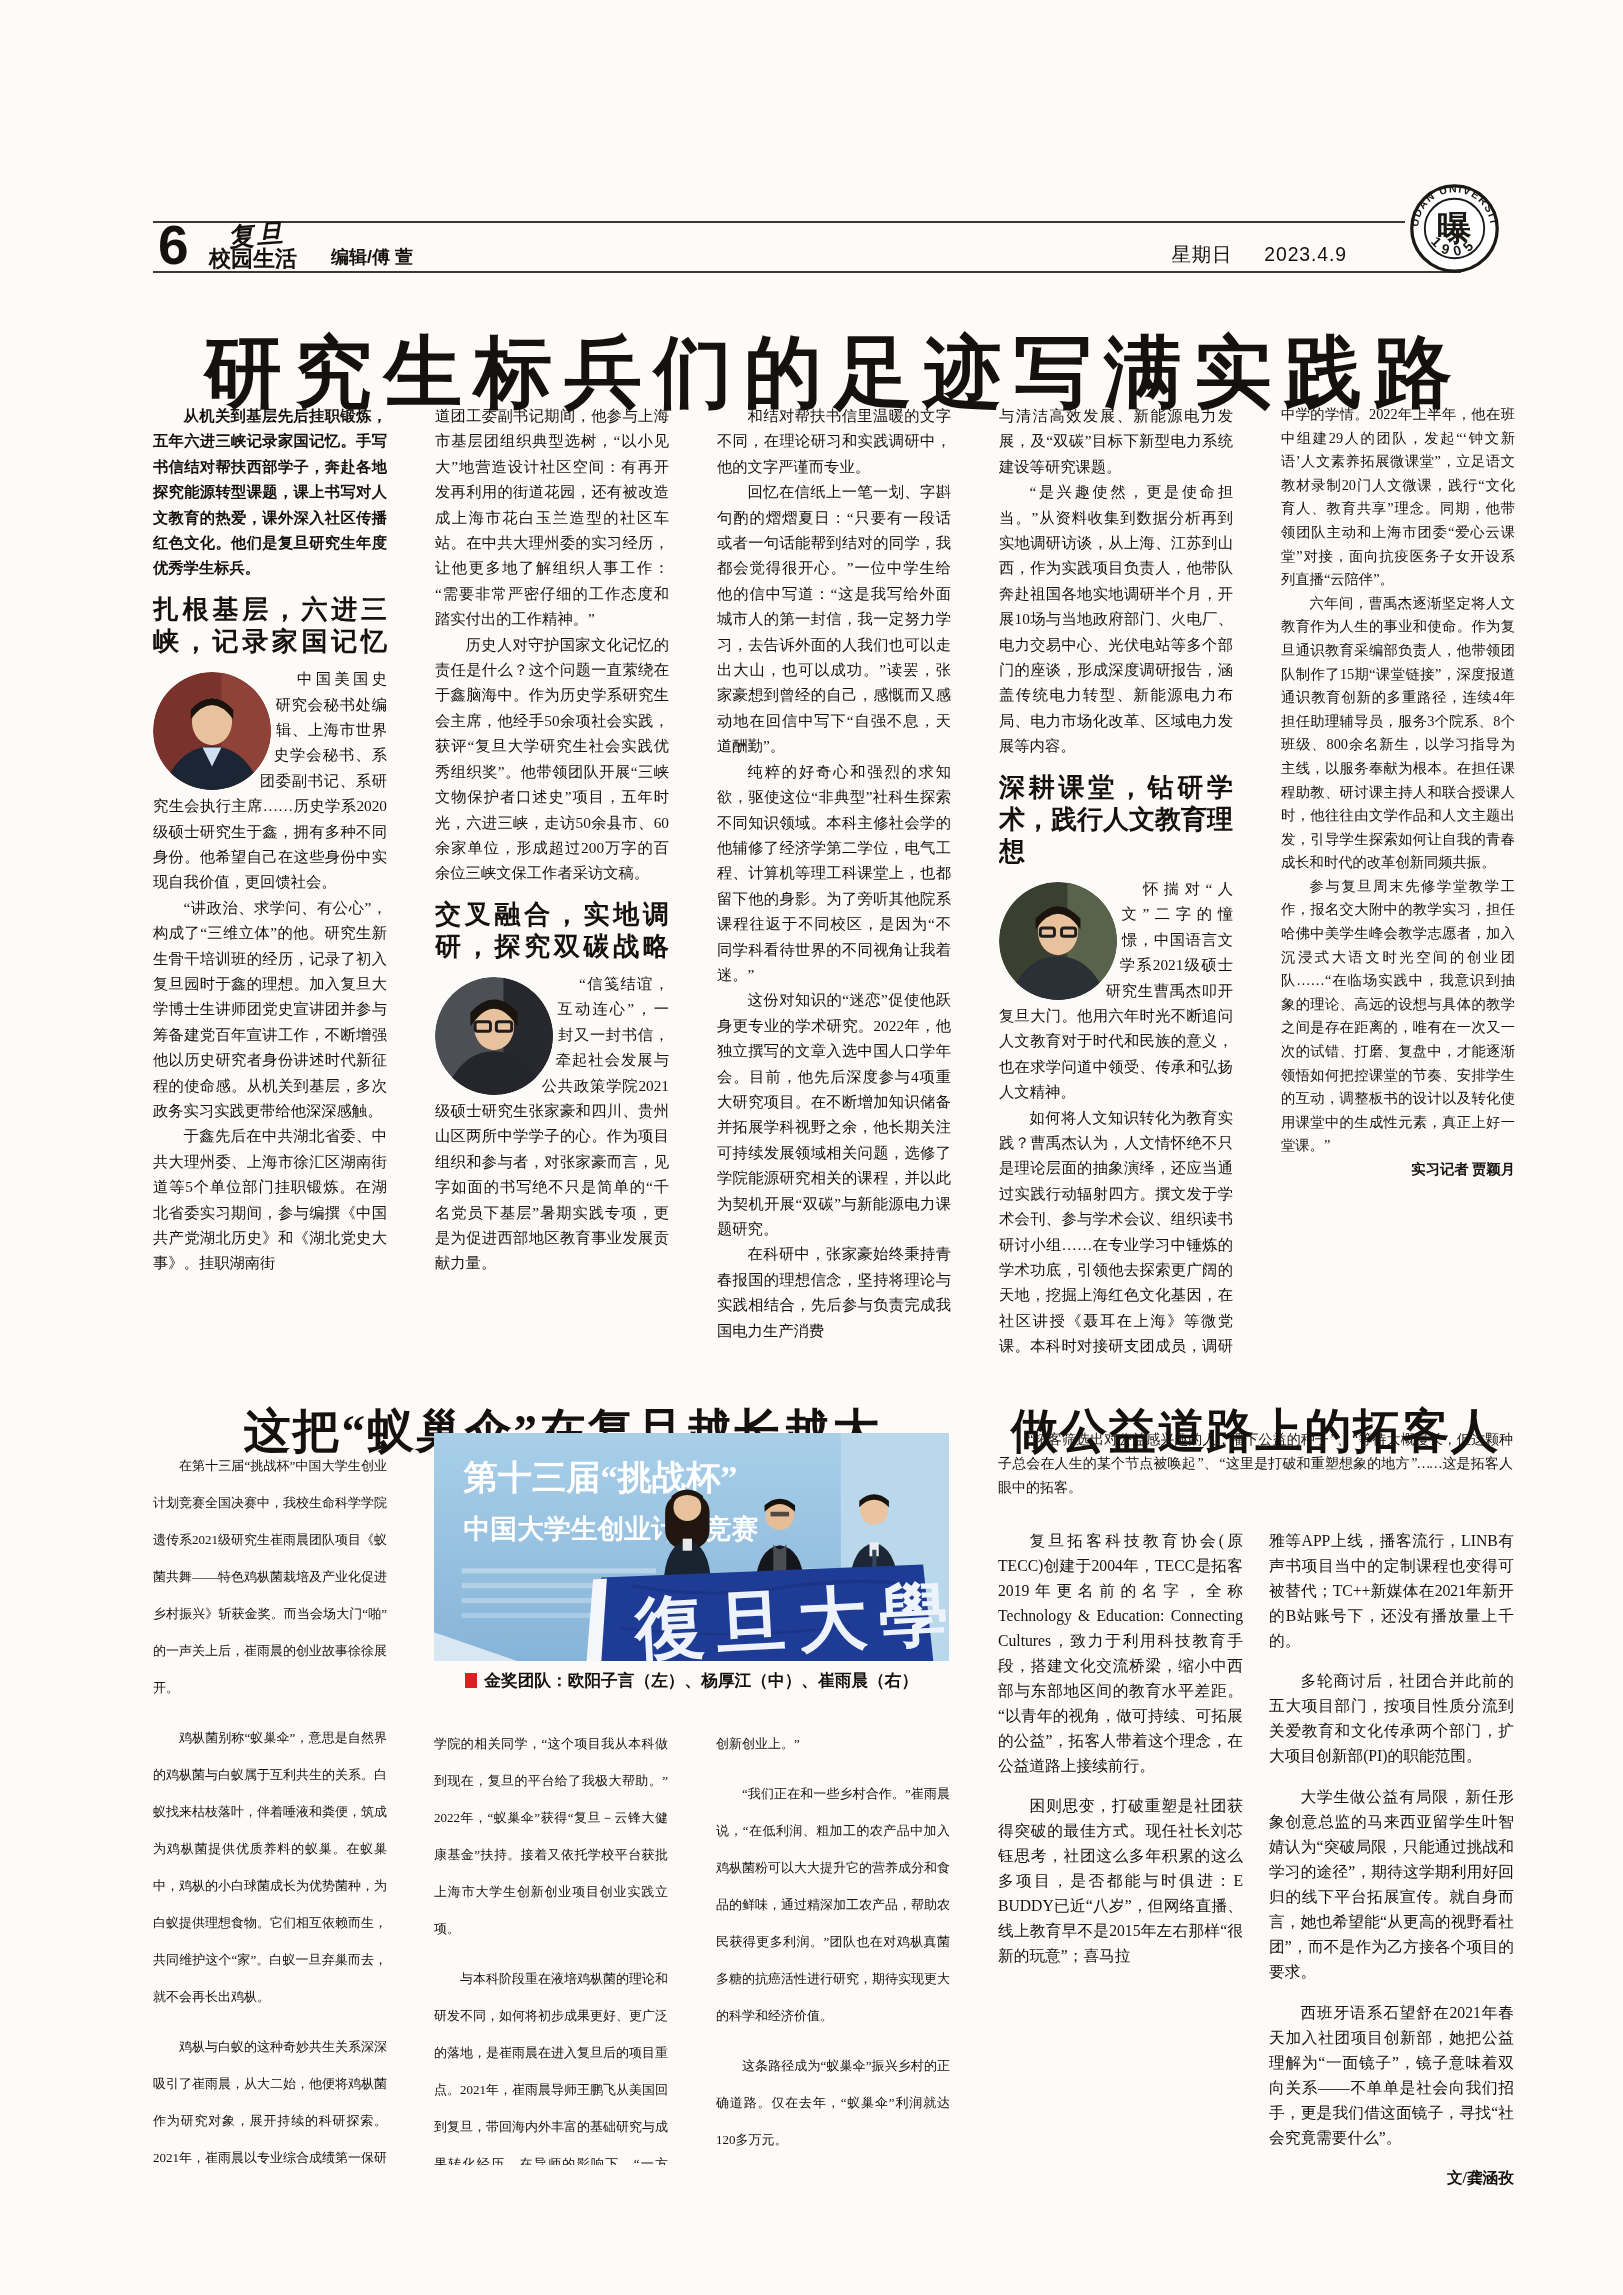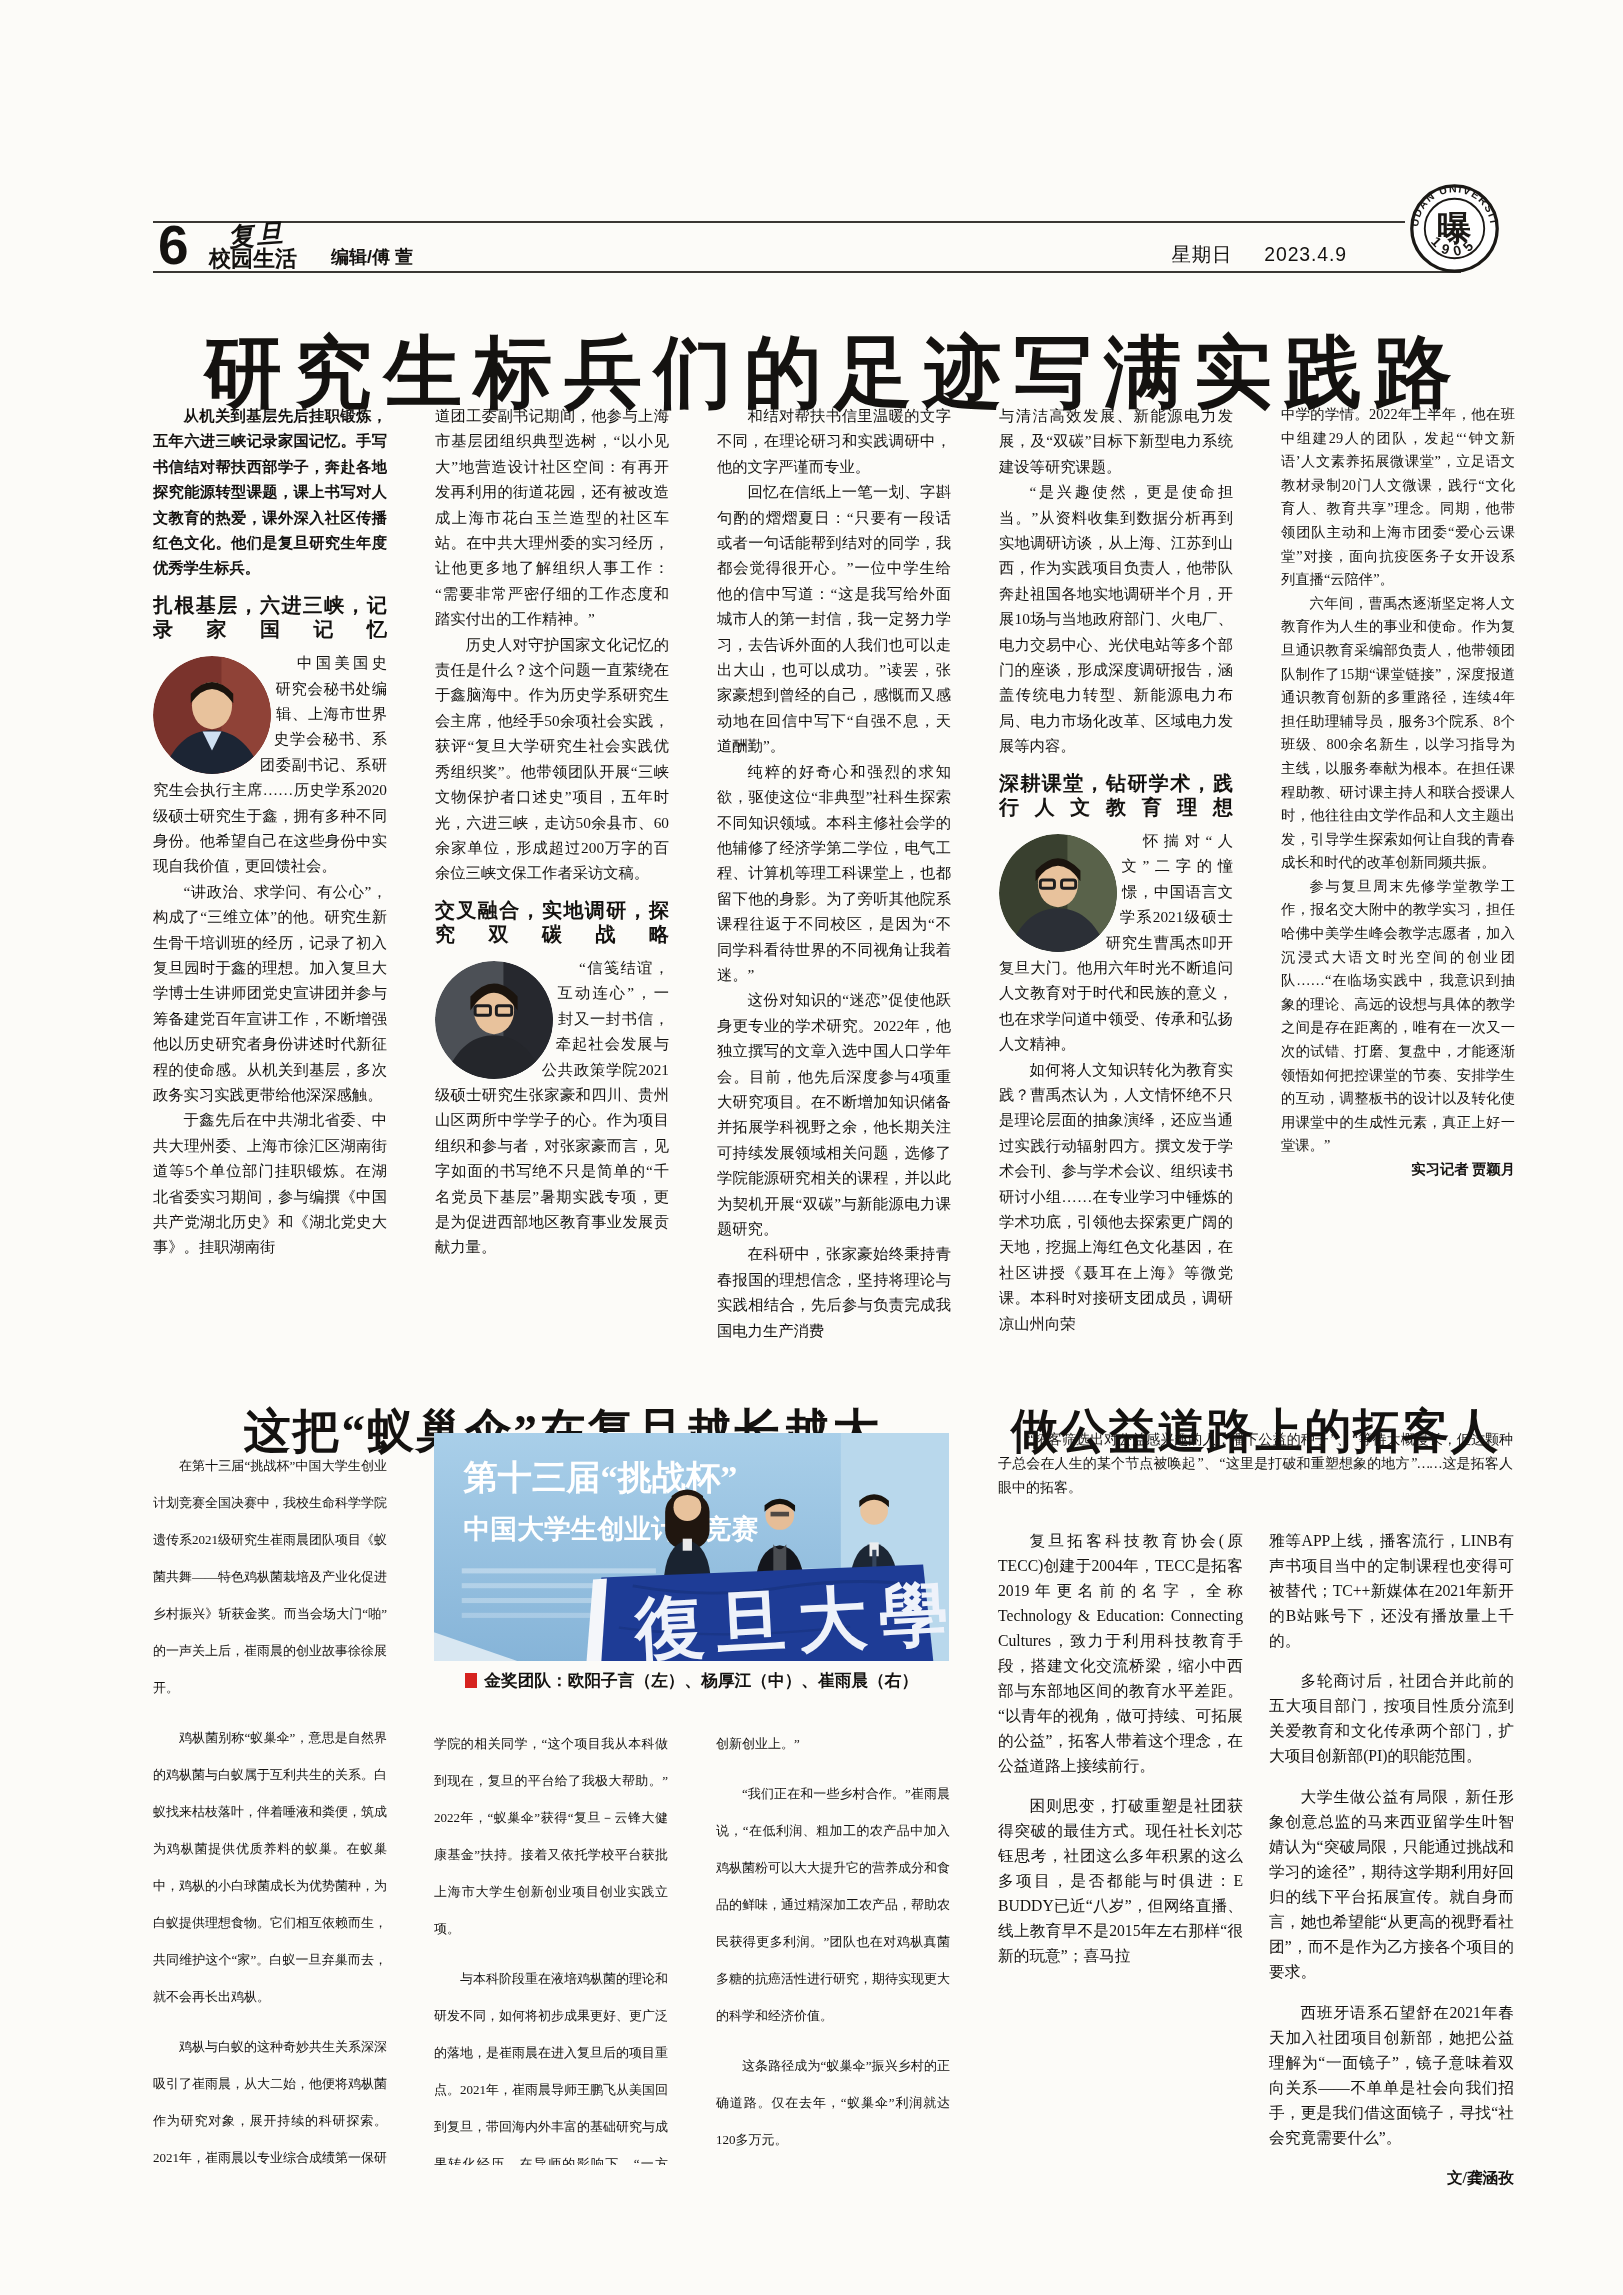--- a/index.html
+++ b/index.html
@@ -34,21 +34,21 @@
   .col{overflow:hidden;text-align:justify;text-justify:inter-ideograph;}
   .top-cols{left:153px;top:403px;width:1362px;height:960px;gap:48px;}
   .top-cols .col{width:234px;height:960px;font-size:15.3px;line-height:25.4px;}
   .top-cols .col:nth-child(5){font-size:14.3px;line-height:23.6px;}
 
   .col p,.col h3{margin:0;}
   .p{text-indent:2em;}
   .pc{text-indent:0;}
   .lede{font-weight:bold;text-indent:2em;}
   h3.h{font-family:"Liberation Sans","DejaVu Sans",sans-serif;font-weight:900;
-       font-size:20px;line-height:24px;margin:12px 0 9.3px;
+       font-size:26px;line-height:32px;margin:12px 0 9.3px;
        text-align:justify;text-align-last:justify;}
   .byline{font-weight:bold;text-align:right;text-indent:0;margin-top:6.5px;
           font-family:"Liberation Serif","DejaVu Serif",serif;}
 
   .headshot{float:left;width:118px;height:118px;border-radius:50%;overflow:hidden;
             margin:5.6px 12px 2.8px 0;shape-outside:circle(64px at 59px 59px);}
   .headshot svg{width:100%;height:100%;display:block;}
 
   .bl-col{position:absolute;overflow:hidden;text-align:justify;font-size:13px;line-height:37px;width:234px;}
   .br-col{position:absolute;overflow:hidden;text-align:justify;font-size:15.7px;line-height:25px;width:245px;}

